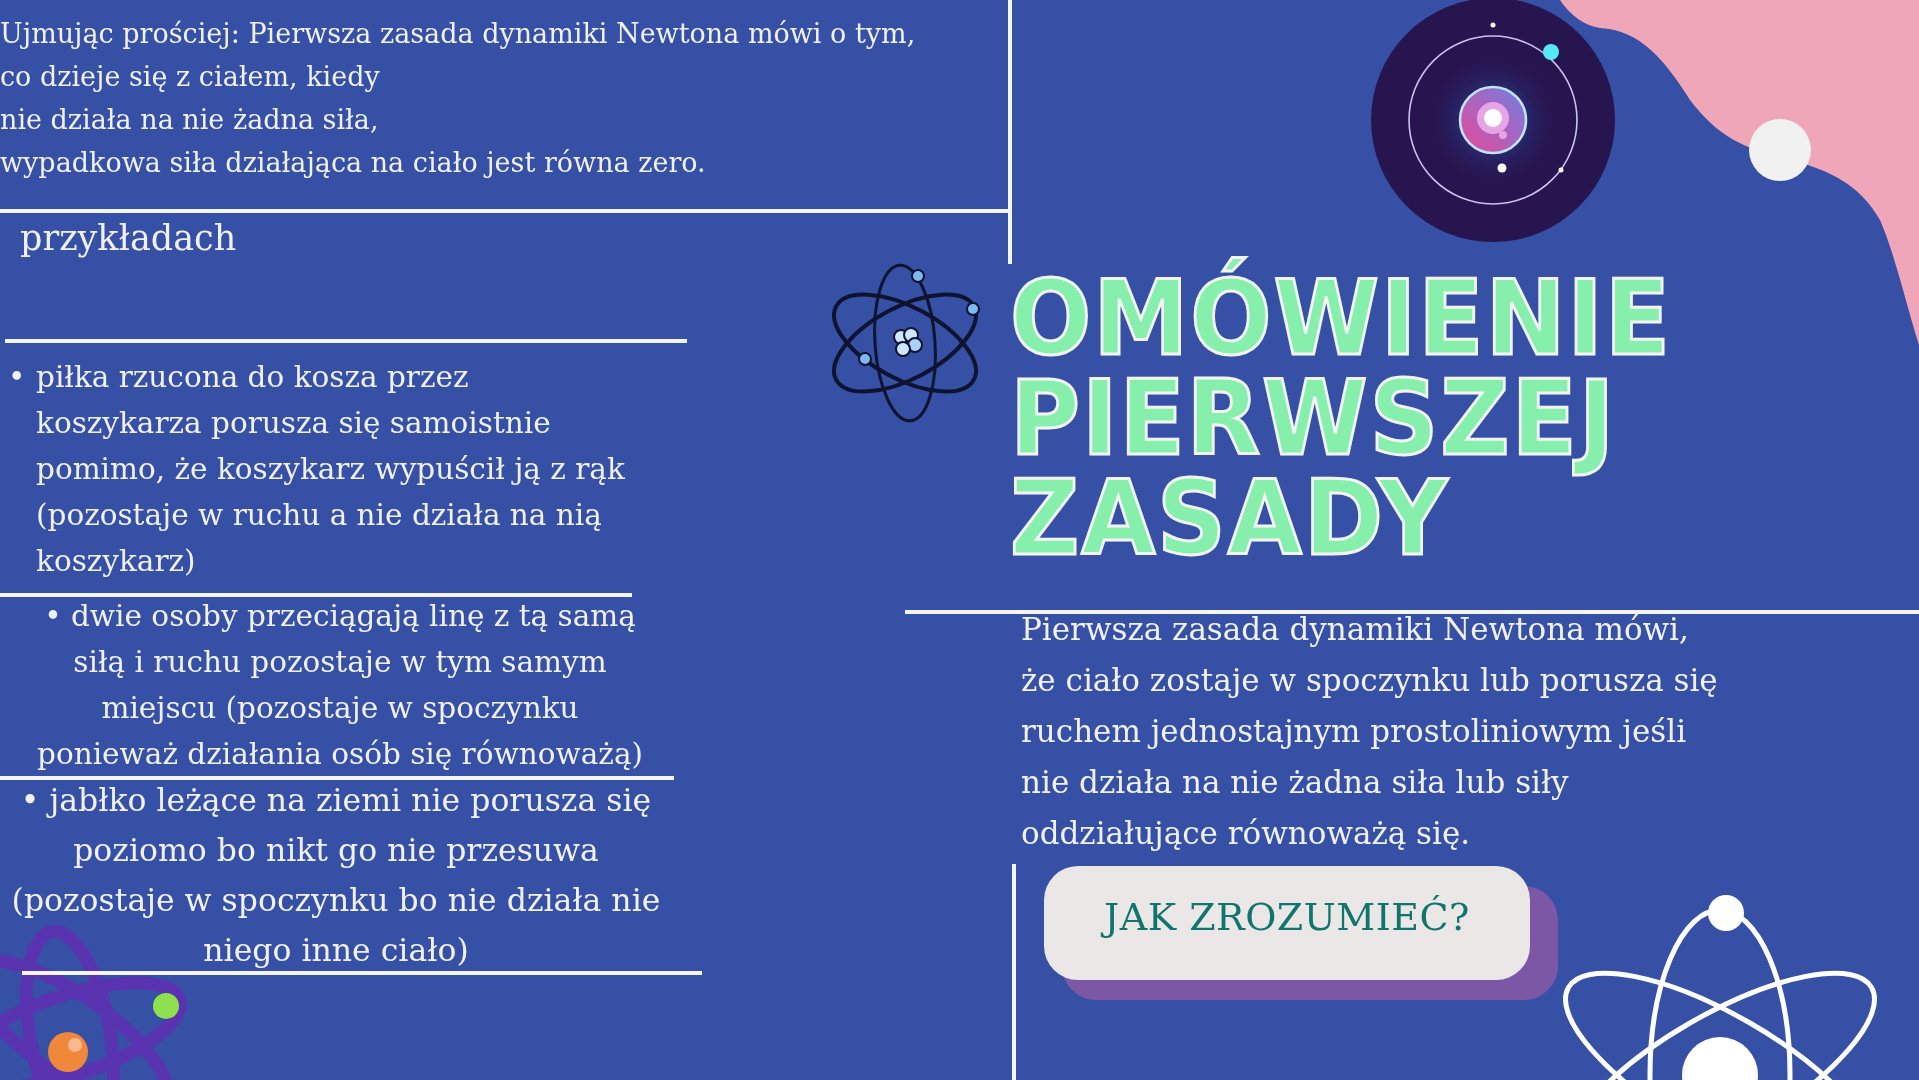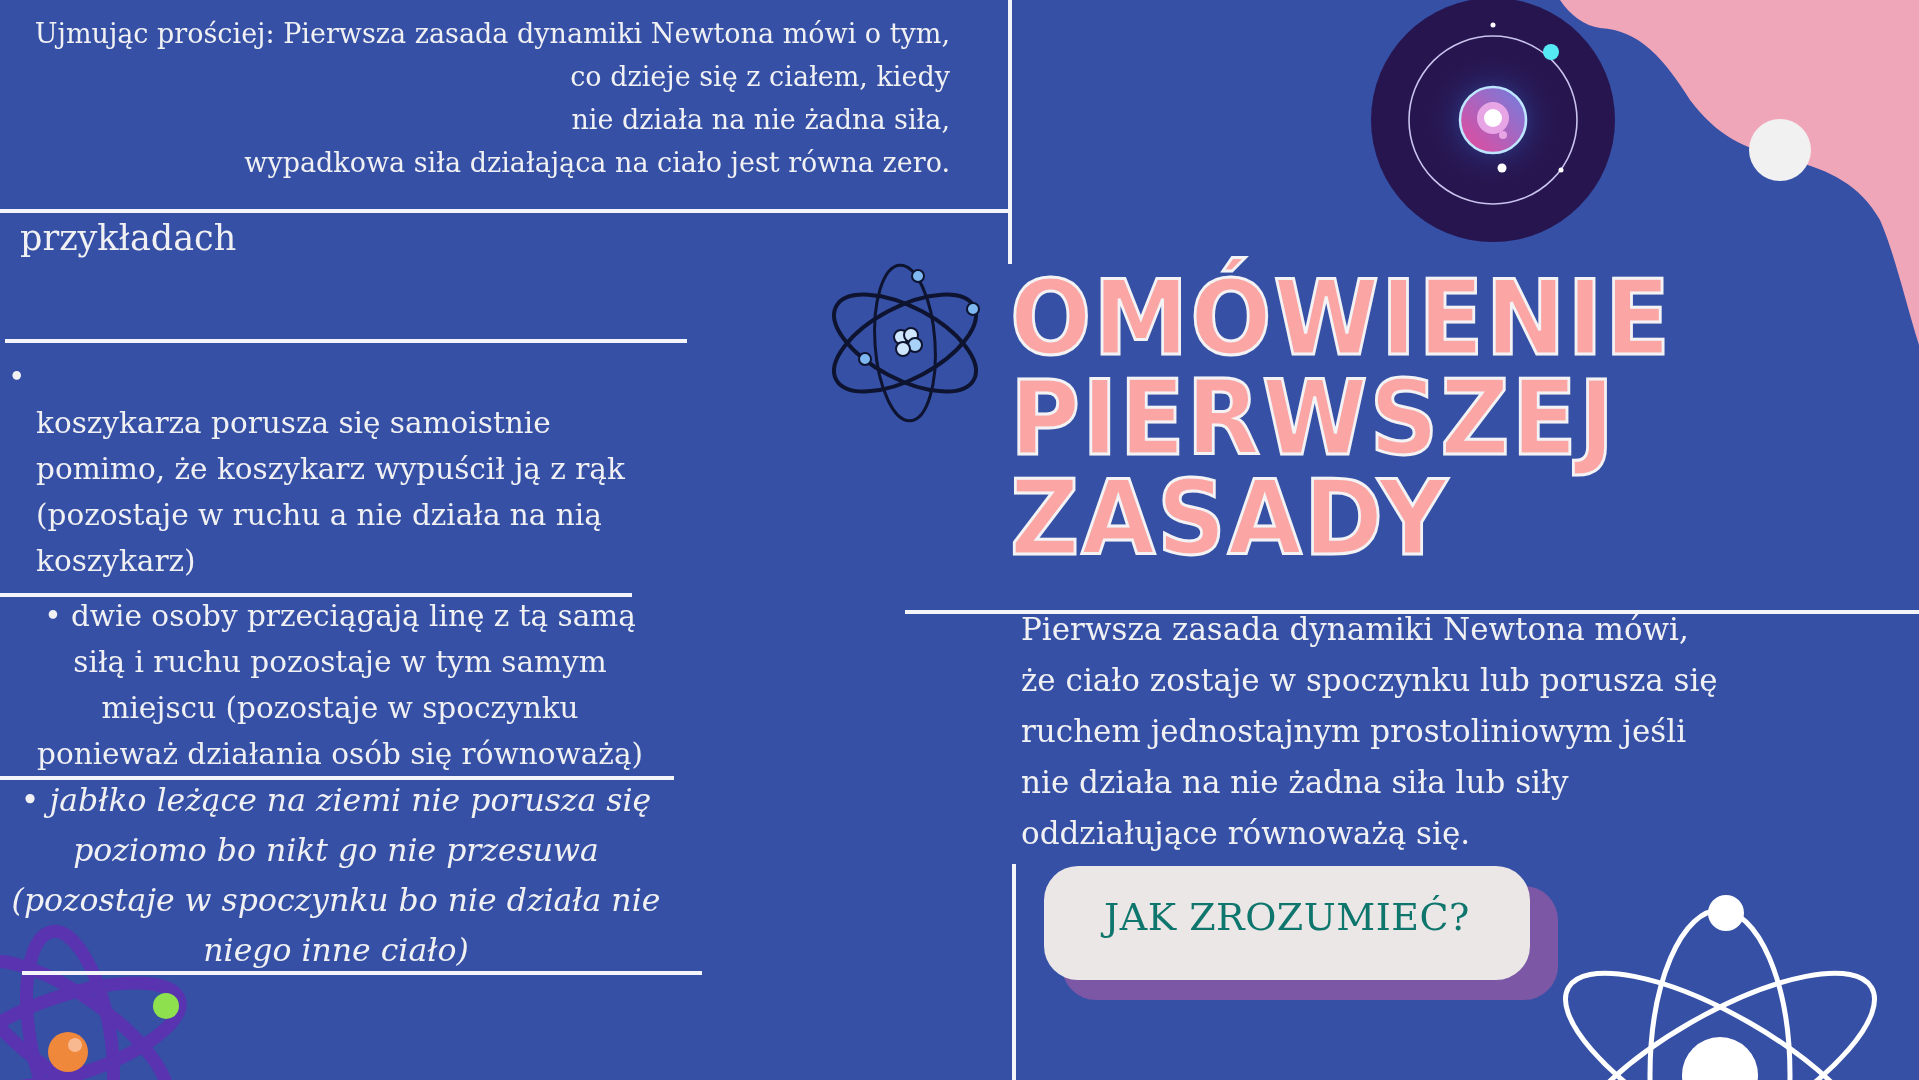--- a/index.html
+++ b/index.html
@@ -9,46 +9,46 @@
     font-family: "DejaVu Serif", serif;
     color: #f1f1f4;
   }
   .abs { position: absolute; }
   .hline { position: absolute; height: 4px; background: #f4f5fb; }
   .vline { position: absolute; width: 4px; background: #f4f5fb; }
 
   .deco { position: absolute; left: 0; top: 0; width: 1919px; height: 1080px; pointer-events: none; }
 
   .intro {
-    left: 0; top: 12px; width: 950px; text-align: right;
+    left: 0; top: 12px; width: 950px; text-align: left;
     font-size: 27px; line-height: 43px; font-weight: 300;
   }
   .lead {
     left: 20px; top: 212px; width: 960px;
     font-size: 35px; line-height: 53px;
   }
   .item1 {
     left: 8px; top: 354px; width: 640px;
     font-size: 29.5px; line-height: 46px;
   }
   .item1 .row { display: flex; }
   .item1 .bul { width: 28px; flex: none; }
   .item2 {
     left: 4px; top: 593px; width: 672px; text-align: center;
     font-size: 29.5px; line-height: 46px;
   }
   .item3 {
     left: 0; top: 775px; width: 672px; text-align: center;
-    font-size: 31.5px; line-height: 50px; font-style: italic;
+    font-size: 31.5px; line-height: 50px;
   }
   .title {
     left: 1010px; top: 268px; width: 700px;
     font-family: "DejaVu Sans", sans-serif; font-weight: 900;
     font-size: 104px; line-height: 100px; letter-spacing: 2px;
-    color: #fca5a5;
+    color: #86efac;
     -webkit-text-stroke: 3px #f3f3f5;
   }
   .title div { transform: scaleX(0.92); transform-origin: left center; }
   .desc {
     left: 1009px; top: 604px; width: 820px;
     font-size: 31px; line-height: 51px; margin-left: 12px;
   }
   .btn-shadow {
     left: 1062px; top: 886px; width: 496px; height: 114px;
     background: #7b57a6; border-radius: 34px;
@@ -143,20 +143,21 @@
   <div>wypadkowa siła działająca na ciało jest równa zero.</div>
 </div>
 
 <div class="abs lead">
   <div>przykładach</div>
 </div>
 
 <div class="abs item1">
   <div class="row">
       <span class="bul">•</span>
+      <span>piłka rzucona do kosza przez</span>
     </div>
   <div class="row">
       <span class="bul"></span>
       <span>koszykarza porusza się samoistnie</span>
     </div>
   <div class="row">
       <span class="bul"></span>
       <span>pomimo, że koszykarz wypuścił ją z rąk</span>
     </div>
   <div class="row">

